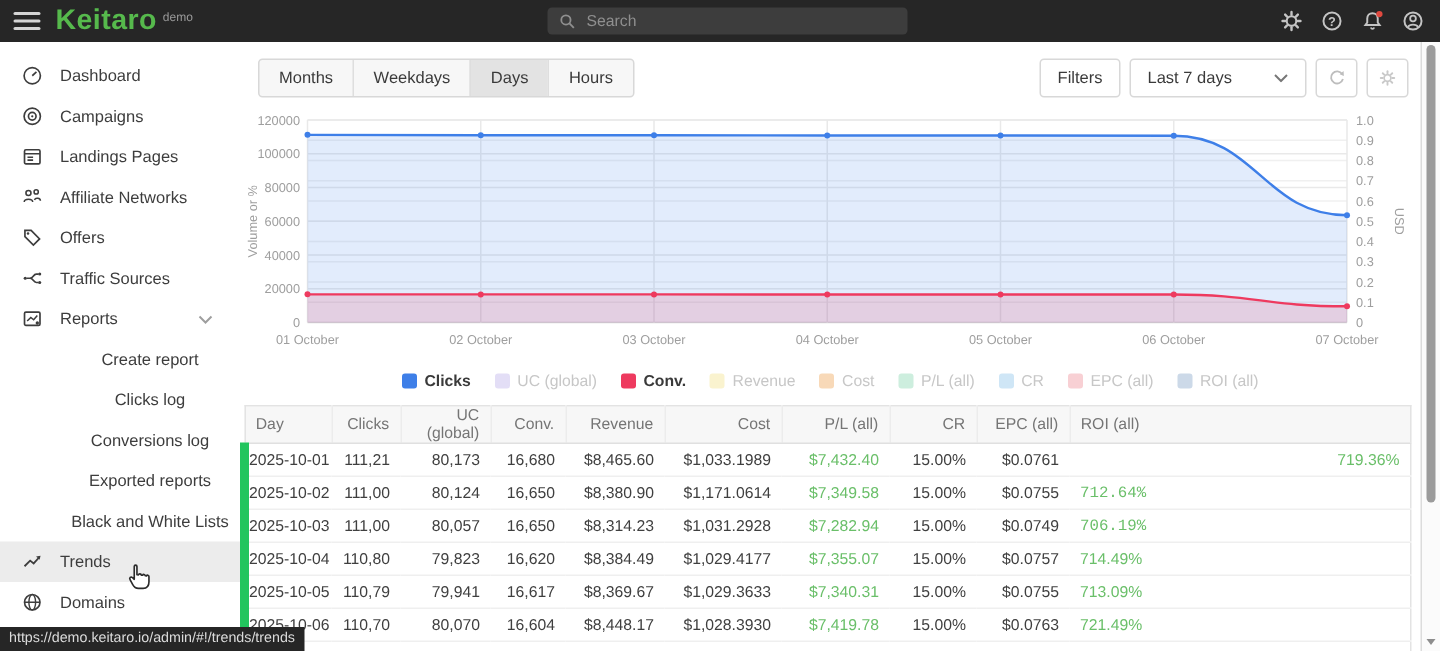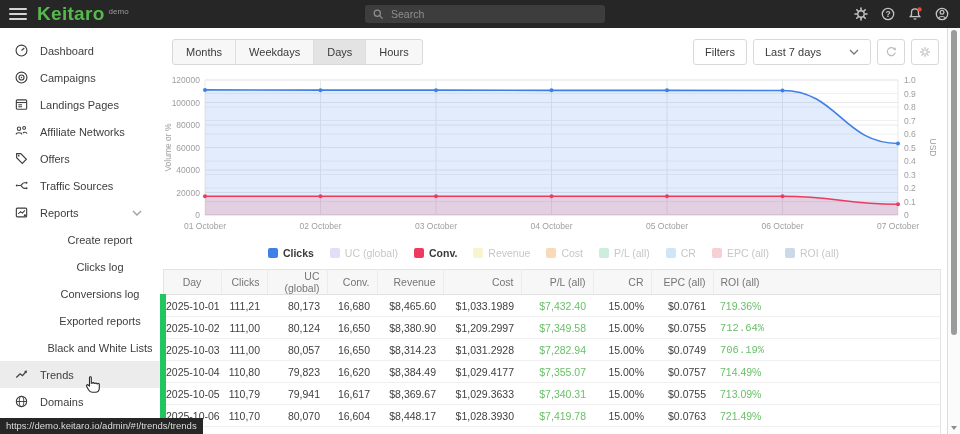--- a/index.html
+++ b/index.html
@@ -373,21 +373,21 @@
       </span>
       <span class="legend-item off">
         <span class="sw" style="background: rgb(204, 217, 232);"></span>
         <span>ROI (all)</span>
       </span>
     </div>
 
   <table class="tbl">
     <thead>
         <tr id="thead-row">
-          <th class="al" style="width: 58px; text-align: center;">Day</th>
+          <th class="al" style="width: 58px;">Day</th>
           <th class="ar" style="width: 46px;">Clicks</th>
           <th class="ar" style="width: 60px;">UC (global)</th>
           <th class="ar" style="width: 50px;">Conv.</th>
           <th class="ar" style="width: 66px;">Revenue</th>
           <th class="ar" style="width: 78px;">Cost</th>
           <th class="ar" style="width: 72px;">P/L (all)</th>
           <th class="ar" style="width: 58px;">CR</th>
           <th class="ar" style="width: 62px;">EPC (all)</th>
           <th class="al">ROI (all)</th>
         </tr>
@@ -396,29 +396,29 @@
         <tr>
           <td class="al">2025-10-01</td>
           <td class="ar">111,21</td>
           <td class="ar">80,173</td>
           <td class="ar">16,680</td>
           <td class="ar">$8,465.60</td>
           <td class="ar">$1,033.1989</td>
           <td class="ar" style="color: rgb(106, 191, 105);">$7,432.40</td>
           <td class="ar">15.00%</td>
           <td class="ar">$0.0761</td>
-          <td class="al" style="color: rgb(106, 191, 105);">719.36%</td>
+          <td class="al" style="color: rgb(106, 191, 105); text-align: right;">719.36%</td>
         </tr>
         <tr>
           <td class="al">2025-10-02</td>
           <td class="ar">111,00</td>
           <td class="ar">80,124</td>
           <td class="ar">16,650</td>
           <td class="ar">$8,380.90</td>
-          <td class="ar">$1,209.2997</td>
+          <td class="ar">$1,171.0614</td>
           <td class="ar" style="color: rgb(106, 191, 105);">$7,349.58</td>
           <td class="ar">15.00%</td>
           <td class="ar">$0.0755</td>
           <td class="al" style="color: rgb(106, 191, 105); font-family: Liberation Mono, monospace;">712.64%</td>
         </tr>
         <tr>
           <td class="al">2025-10-03</td>
           <td class="ar">111,00</td>
           <td class="ar">80,057</td>
           <td class="ar">16,650</td>

